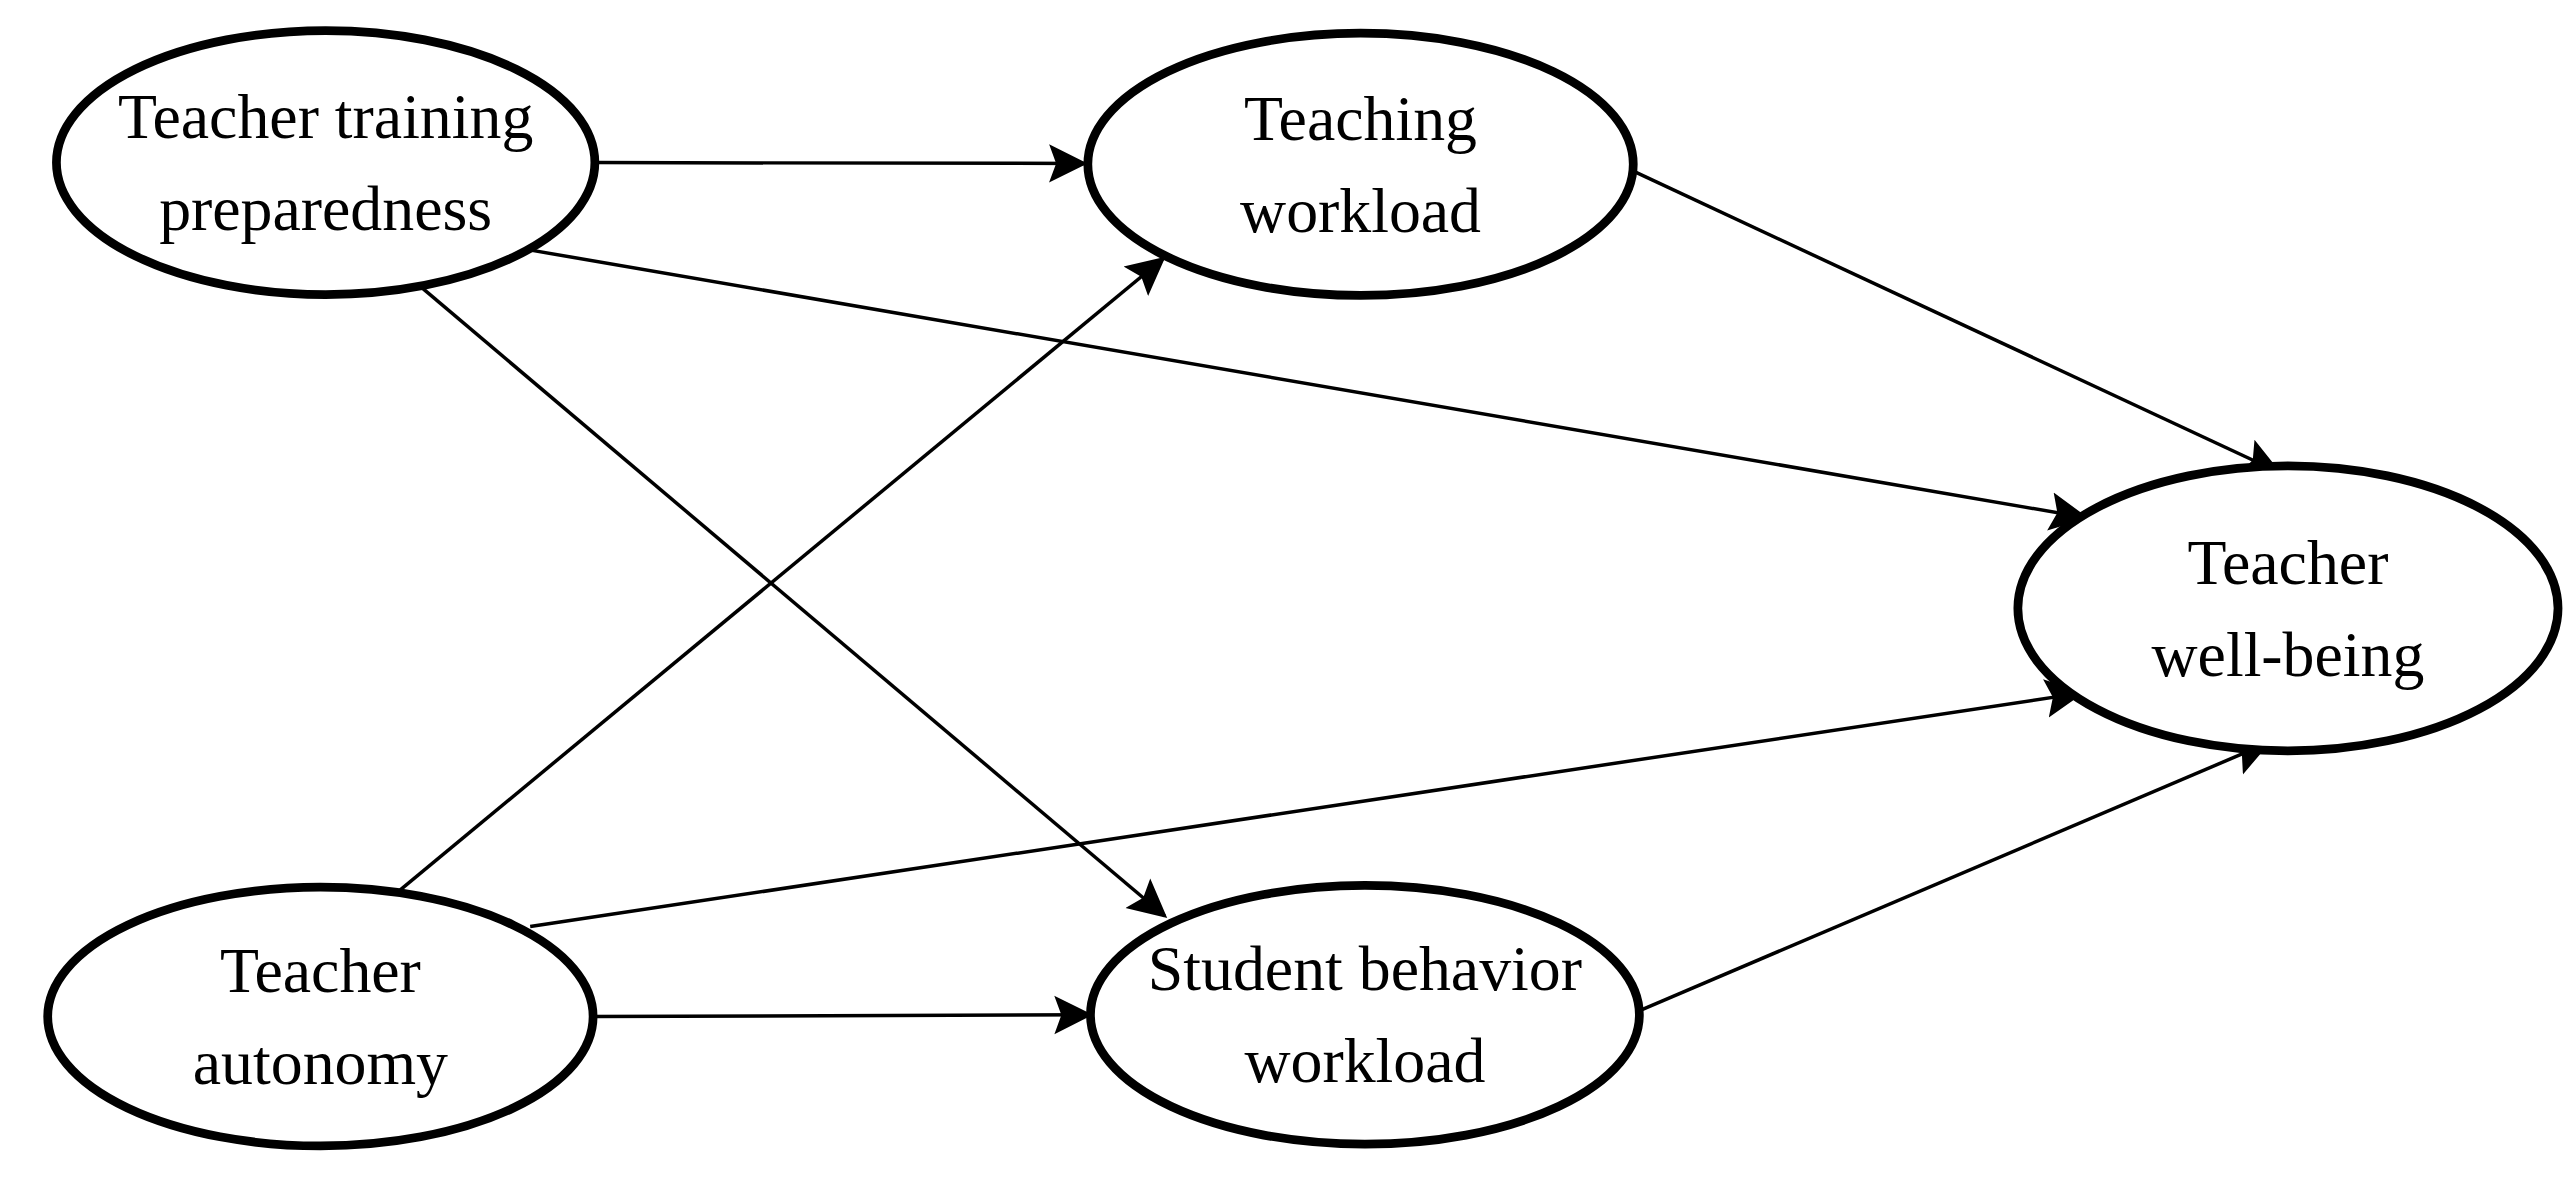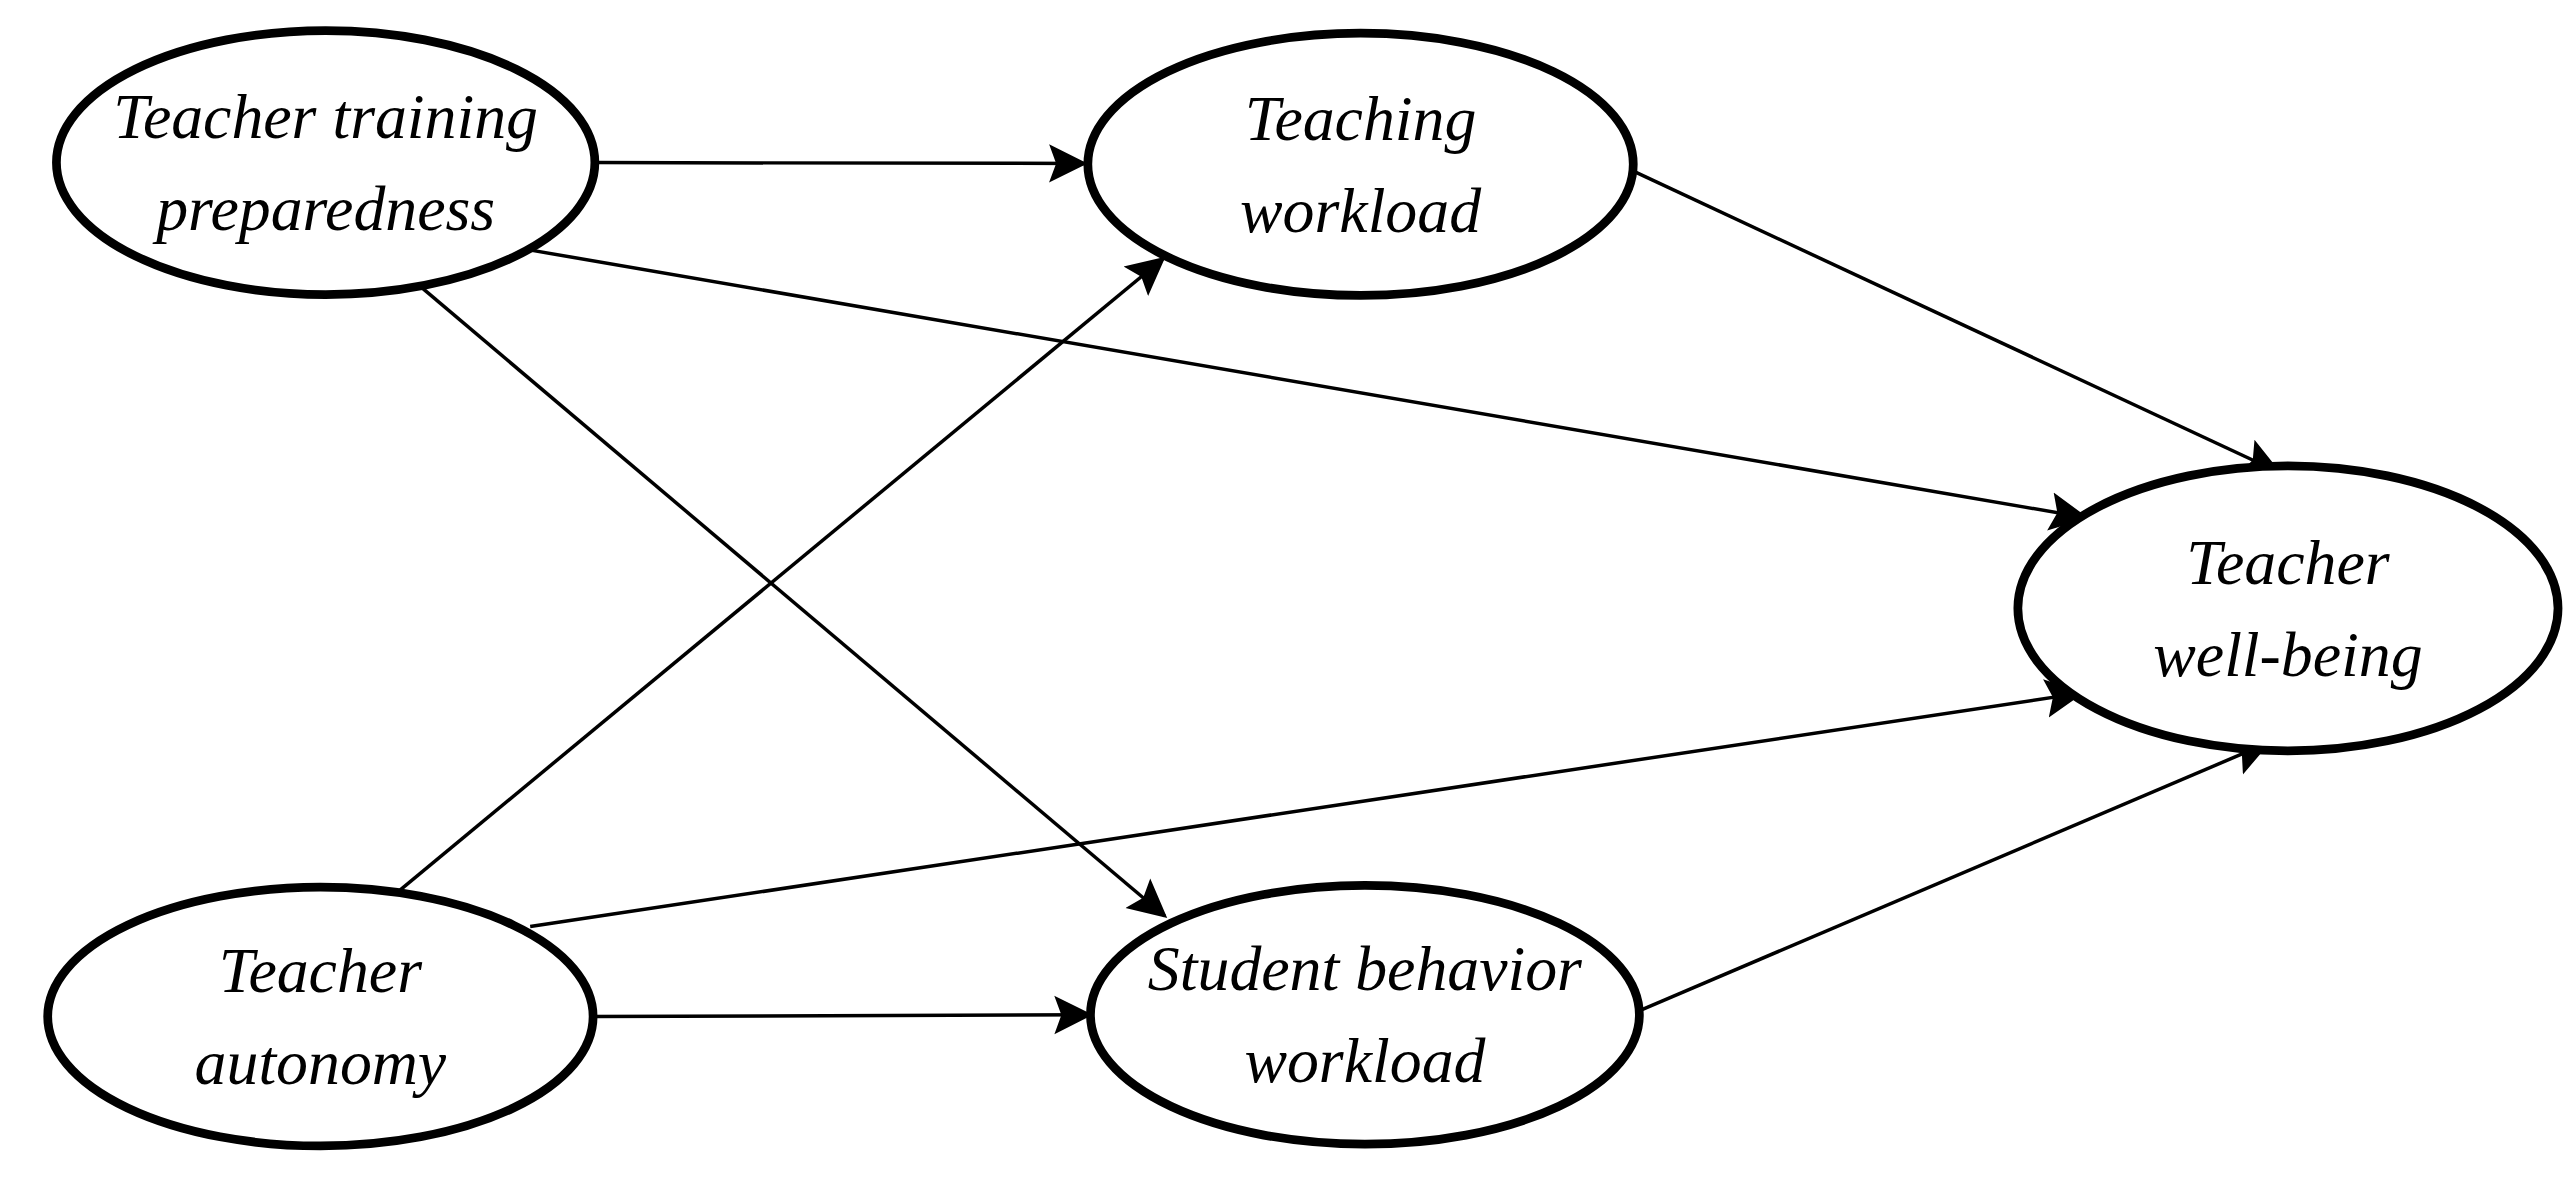--- a/index.html
+++ b/index.html
@@ -6,21 +6,20 @@
     margin: 0;
     padding: 0;
     background: #ffffff;
   }
   .diagram-stage {
     position: relative;
     width: 2576px;
     height: 1180px;
     background: #fef9c3;
     overflow: hidden;
-    font-style: italic;
   }
   svg.diagram-svg {
     display: block;
     width: 100%;
     height: 100%;
   }
   svg.diagram-svg text {
     font-family: "Liberation Serif", "DejaVu Serif", serif;
     text-anchor: middle;
   }

